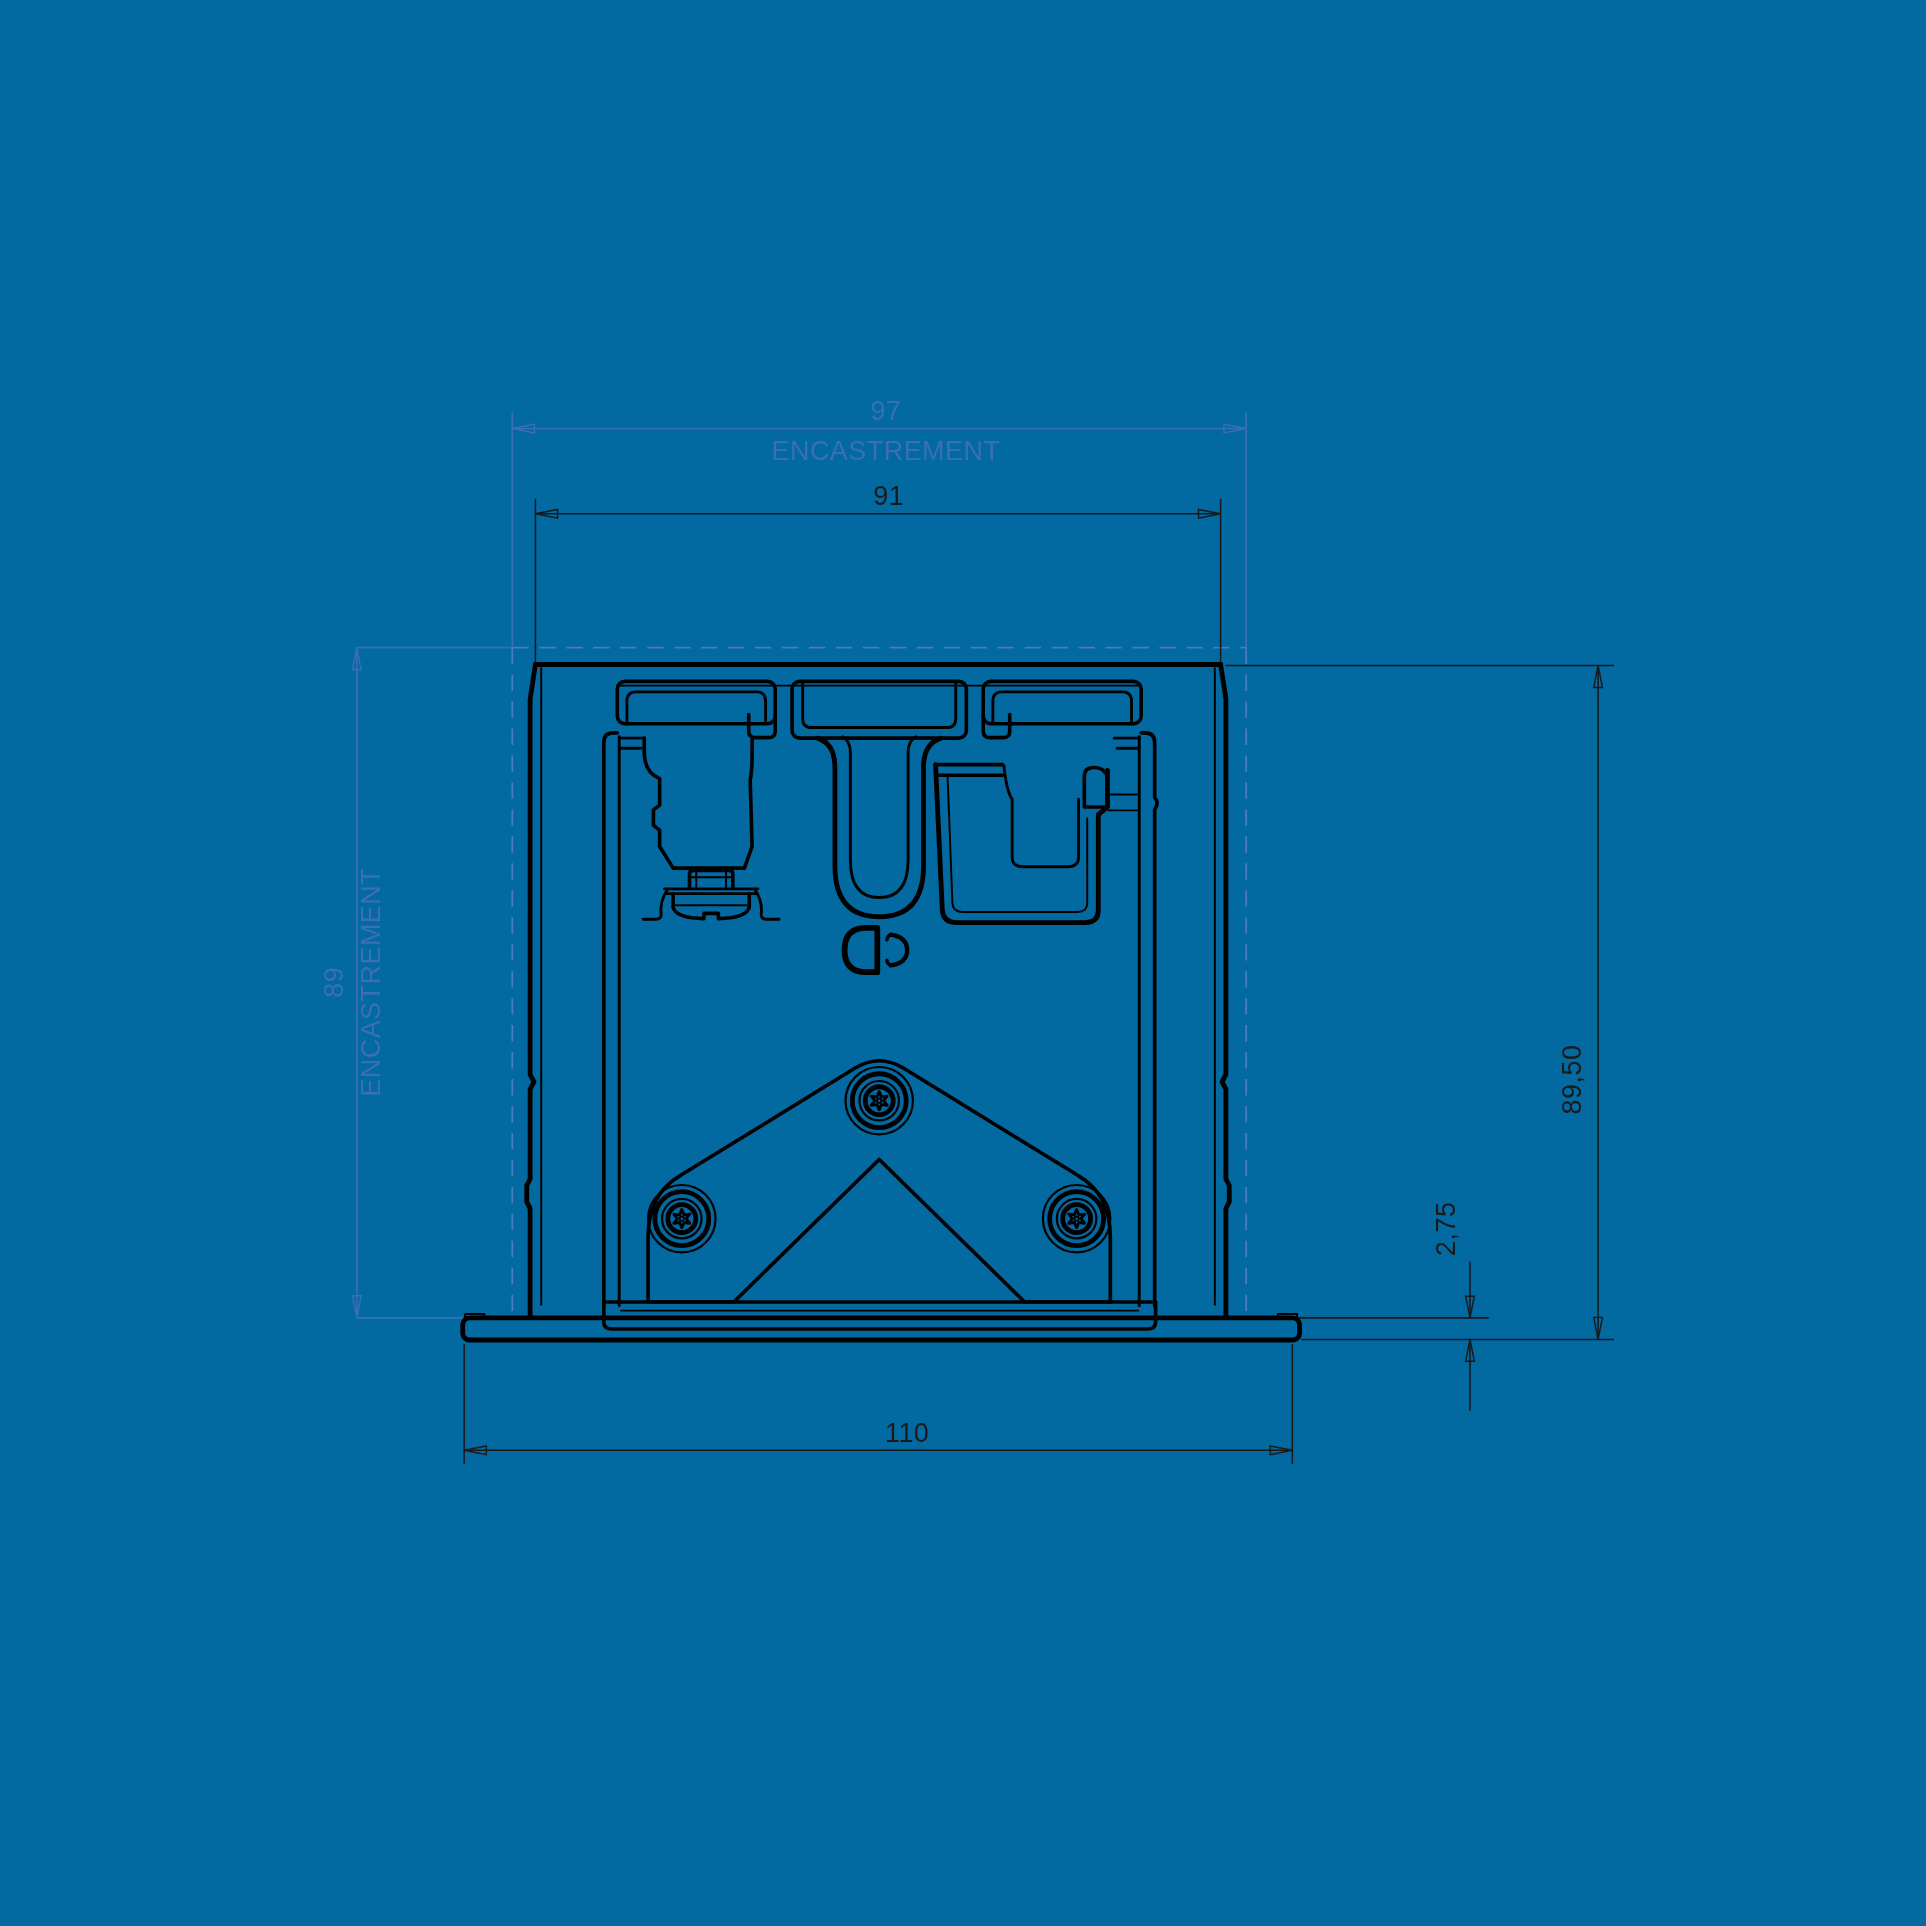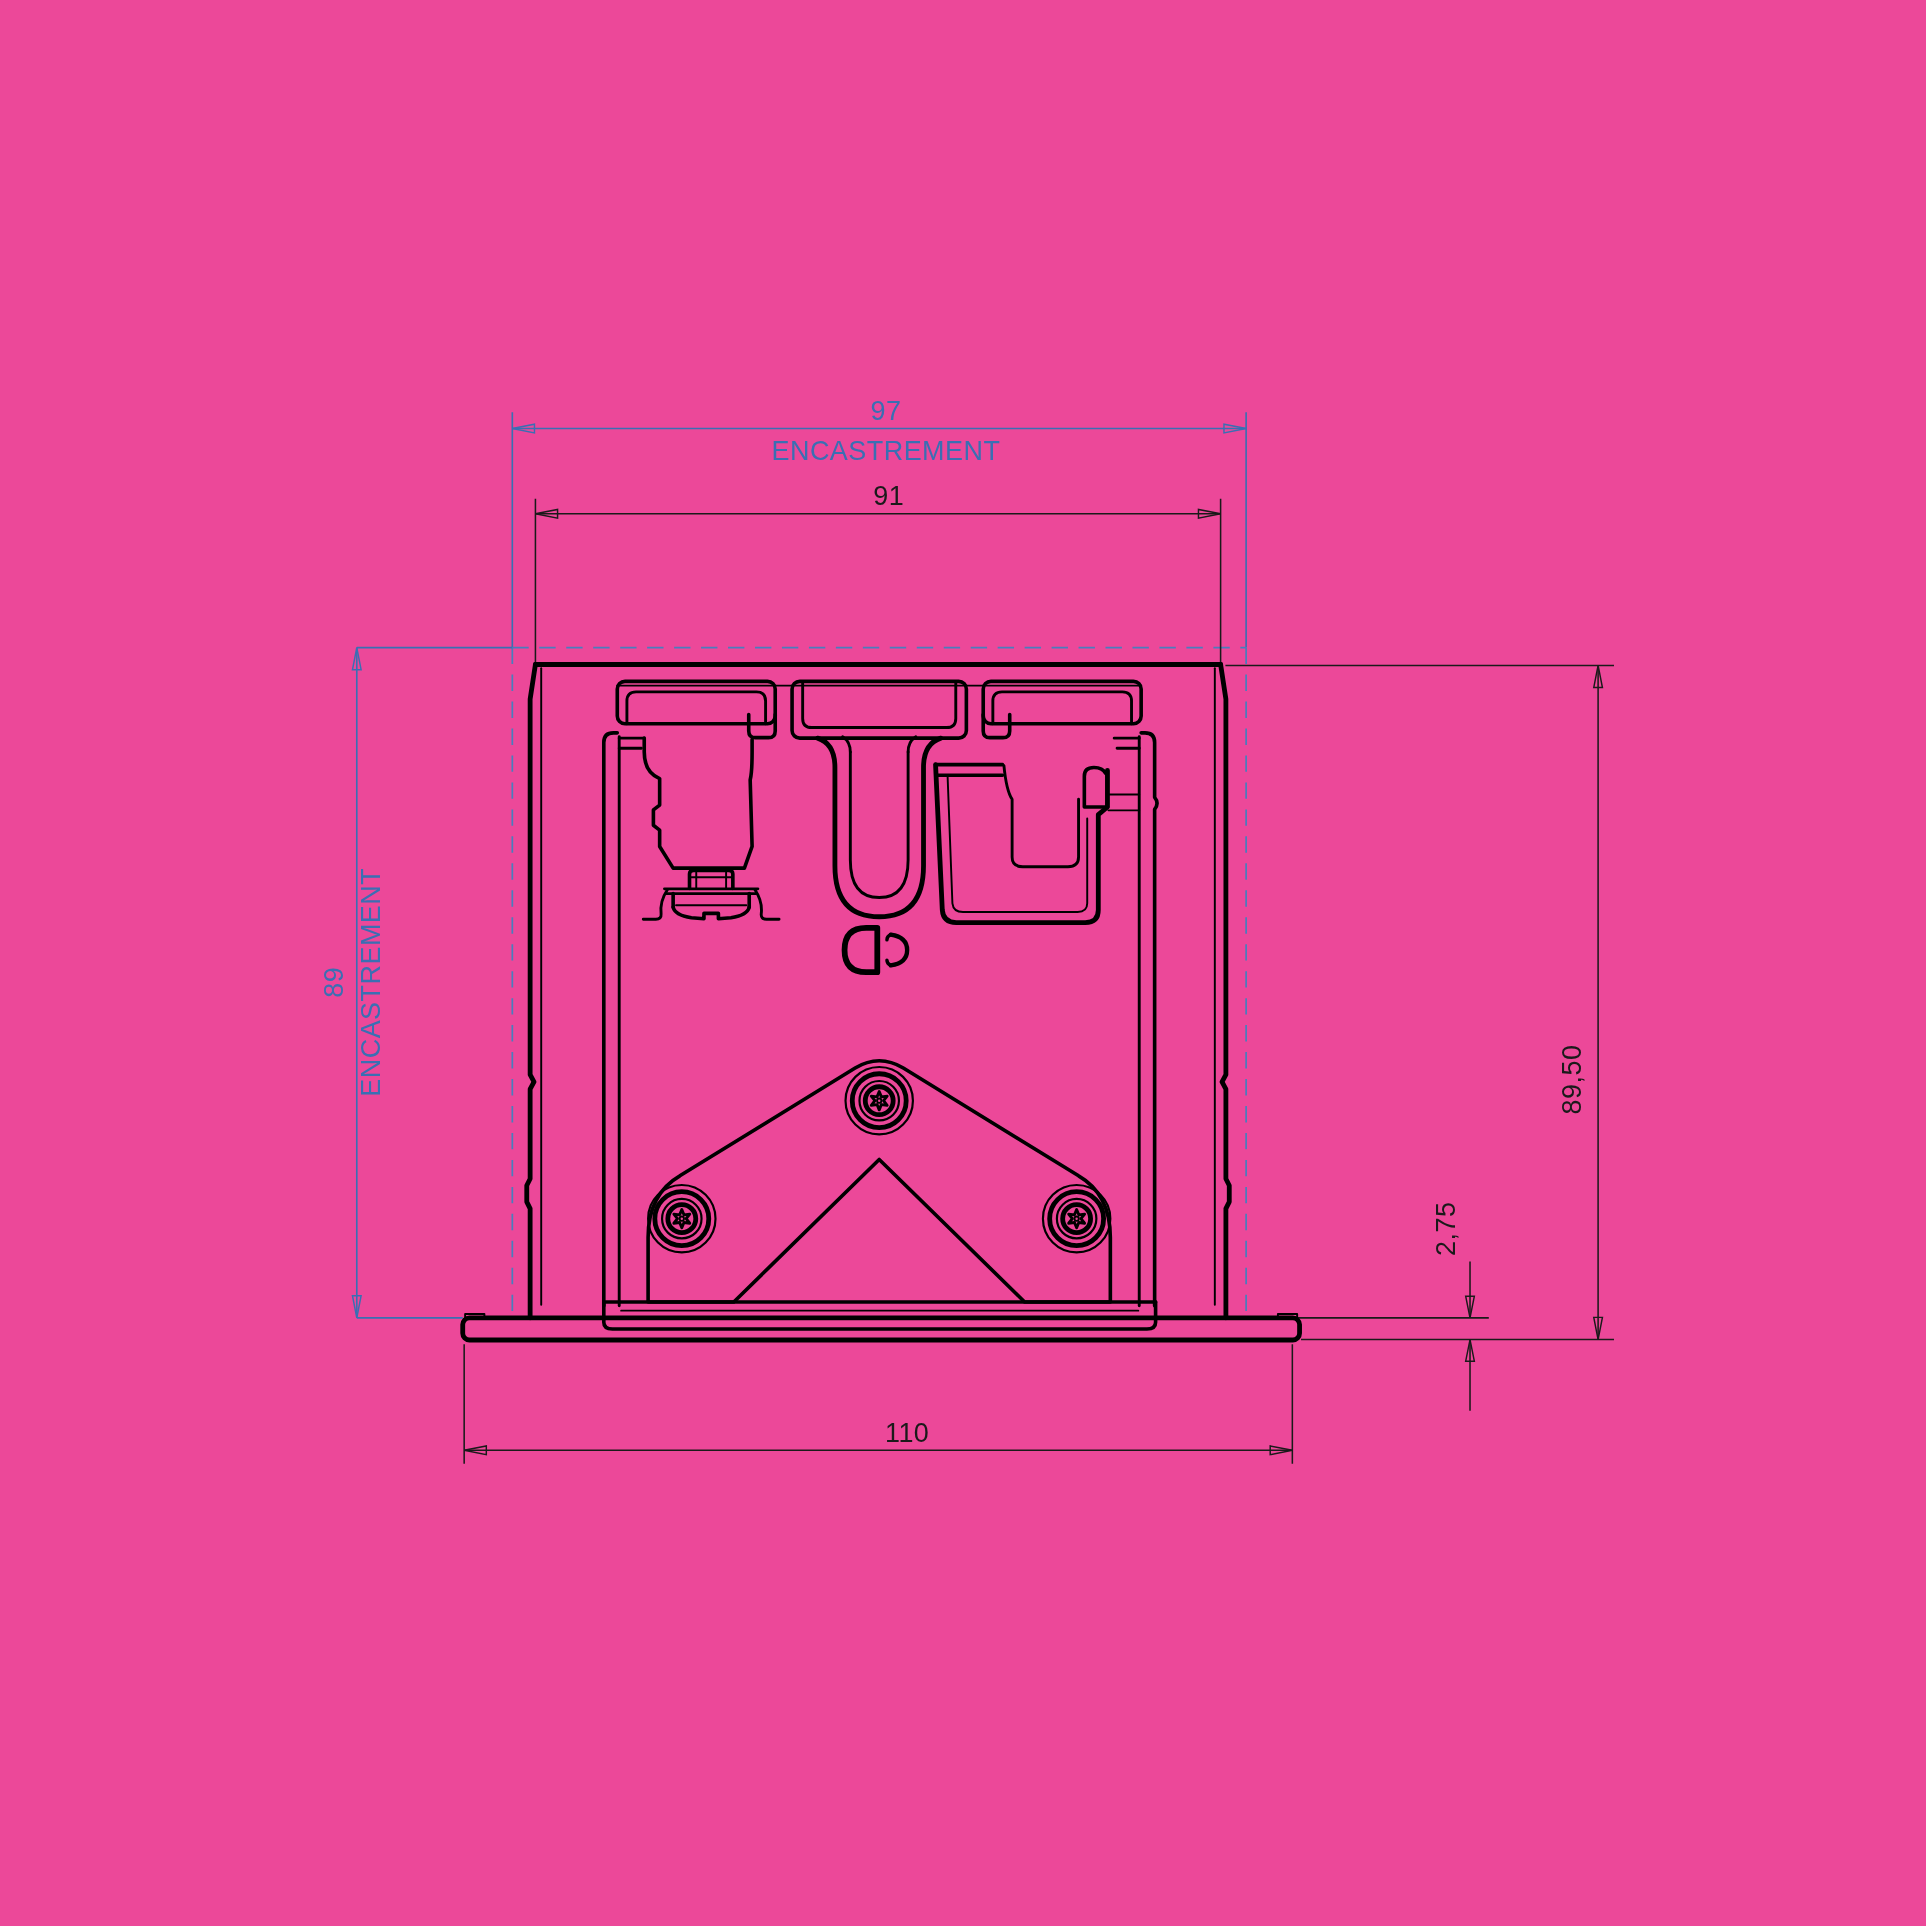--- a/index.html
+++ b/index.html
@@ -1,16 +1,16 @@
 <!DOCTYPE html>
 <html style="font-size:7.7px"><head>
 <meta charset="utf-8">
 <style>
   html,body{margin:0;padding:0;background:#ffffff;width:1926px;height:1926px;}
-  .stage{position:relative;width:1926px;height:1926px;background:#ec4899;overflow:hidden;}
+  .stage{position:relative;width:1926px;height:1926px;background:#0369a1;overflow:hidden;}
   svg{position:absolute;left:0;top:0;display:block;}
   
   .ln-body{stroke:#000000;fill:none;stroke-width:10;stroke-linecap:round;stroke-linejoin:round;}
   .ln-det{stroke:#000000;fill:none;stroke-width:7.5;stroke-linecap:round;stroke-linejoin:round;}
   .ln-med{stroke:#000000;fill:none;stroke-width:6;stroke-linecap:round;stroke-linejoin:round;}
   .ln-thin{stroke:#000000;fill:none;stroke-width:4;stroke-linecap:round;stroke-linejoin:round;}
   .ln-dim{stroke:#1a1a1a;fill:none;stroke-width:3.2;}
   .arrow{stroke:#1a1a1a;fill:none;stroke-width:3;stroke-linejoin:miter;}
   .blue-ln{stroke:#3a6fb3;fill:none;stroke-width:3.4;}
   .blue-dash{stroke:#4a7dbd;fill:none;stroke-width:3.6;stroke-dasharray:34 22;}

